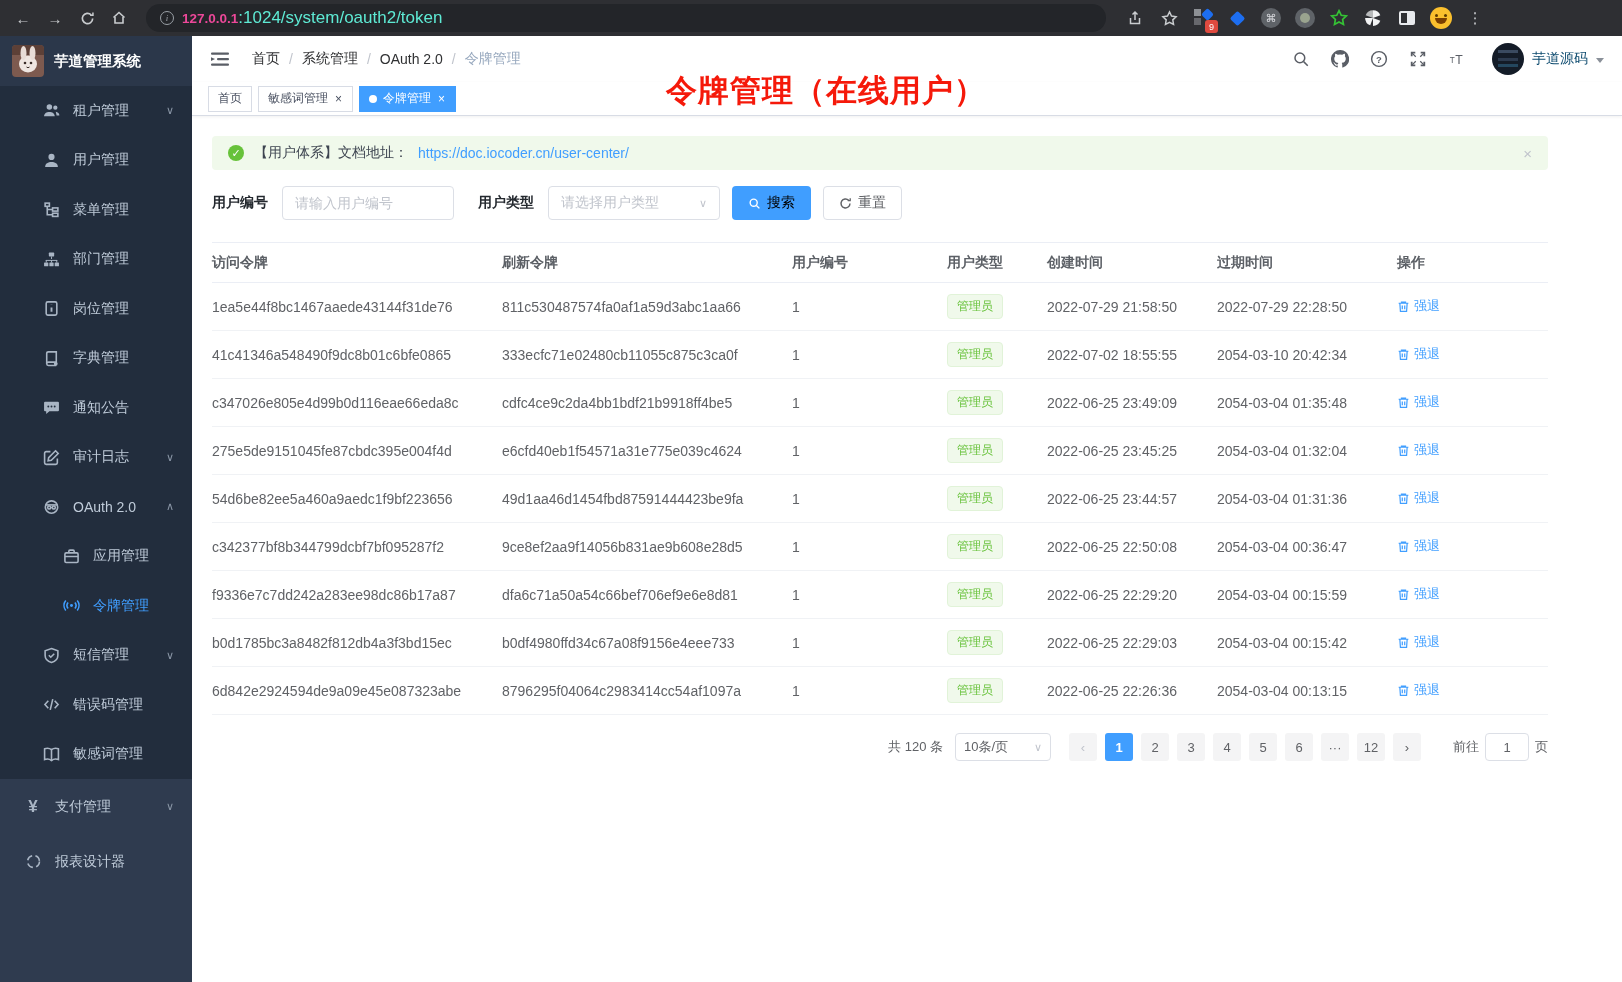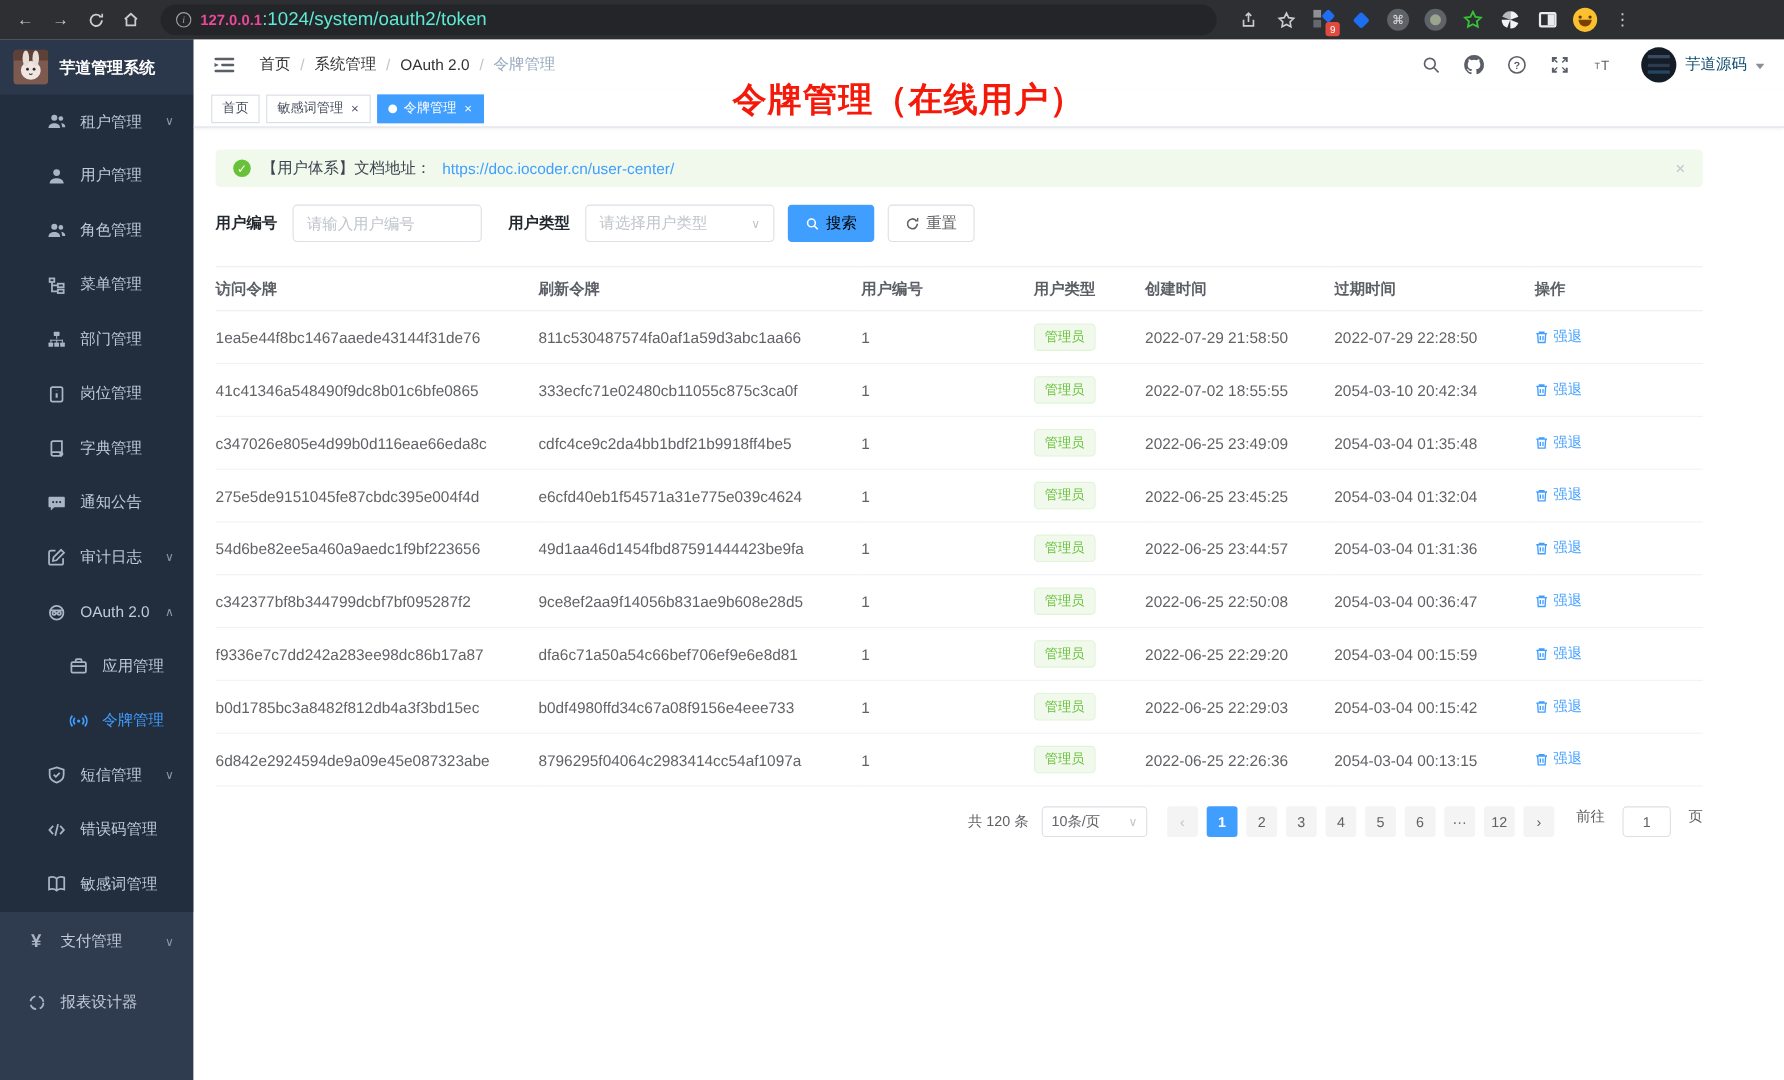--- a/index.html
+++ b/index.html
@@ -24,21 +24,21 @@
   .emoji:before { content:""; position:absolute; left:5px; top:7px; width:3px; height:3px; border-radius:50%; background:#5d3a00; box-shadow:9px 0 0 #5d3a00; }
   .emoji:after { content:""; position:absolute; left:5px; top:11px; width:12px; height:6px; border-radius:0 0 10px 10px; background:#7b3f00; }
   .split-ic { width:16px; height:14px; border:2px solid #e8eaed; border-radius:2px; position:relative; }
   .split-ic:after { content:""; position:absolute; right:0; top:0; width:6px; height:100%; background:#e8eaed; }
   .dots3 { color:#c9cccf; font-size:15px; letter-spacing:0; }
 
   
   .app { display:flex; height:946px; }
 
   
-  .sidebar { width:176px; background:#2f3b4f; flex:0 0 auto; display:flex; flex-direction:column; }
+  .sidebar { width:192px; background:#2f3b4f; flex:0 0 auto; display:flex; flex-direction:column; }
   .logo-bar { height:50px; background:#2b374a; display:flex; align-items:center; gap:10px; padding:0 12px; flex:0 0 auto; }
   .logo-img { width:32px; height:32px; border-radius:4px; overflow:hidden; flex:0 0 auto; }
   .logo-title { color:#fff; font-size:14.5px; font-weight:bold; white-space:nowrap; }
   .section-sub { background:#222d3d; }
   .menu-item { height:49.5px; display:flex; align-items:center; gap:13px; padding-left:42px; color:#bfcbd9; font-size:14px; cursor:pointer; position:relative; white-space:nowrap; }
   .section-top .menu-item { padding-left:24px; height:55px; }
   .menu-item.lvl2 { padding-left:62px; }
   .menu-item.active { color:#409EFF; }
   .mi-icon { width:18px; height:18px; display:flex; align-items:center; justify-content:center; color:#a9b5c4; flex:0 0 auto; font-size:15px; }
   .menu-item.active .mi-icon { color:#409EFF; }
@@ -96,21 +96,21 @@
   .tag-admin { display:inline-block; background:#f0f9eb; border:1px solid #e1f3d8; color:#67c23a; border-radius:4px; padding:3px 9px; font-size:12px; }
   .action-link { color:#409EFF; display:inline-flex; align-items:center; gap:4px; font-size:13px; cursor:pointer; }
   .action-link svg { width:13px; height:13px; }
 
   .pagination { display:flex; justify-content:flex-end; align-items:center; margin-top:18px; font-size:13px; color:#606266; gap:8px; }
   .pg-total { margin-right:4px; }
   .pg-size { width:96px; height:28px; border:1px solid #dcdfe6; border-radius:4px; display:flex; align-items:center; justify-content:space-between; padding:0 8px; cursor:pointer; margin-right:10px; color:#606266; }
   .pg-btn { min-width:28px; height:28px; padding:0 4px; border-radius:3px; background:#f4f4f5; display:flex; align-items:center; justify-content:center; cursor:pointer; color:#606266; }
   .pg-btn.active { background:#409EFF; color:#fff; font-weight:bold; }
   .pg-arrow.disabled { color:#c0c4cc; }
-  .pg-goto { display:flex; gap:16px; margin-left:12px; }
+  .pg-goto { display:flex; align-items:center; gap:6px; margin-left:24px; }
   .goto-input { width:44px; height:28px; border:1px solid #dcdfe6; border-radius:4px; text-align:center; font-size:13px; color:#606266; font-family:"Liberation Sans",sans-serif; }
 
   .annotation { position:absolute; left:666px; top:70px; font-size:31px; font-weight:bold; color:#f5190a; letter-spacing:1px; z-index:10; white-space:nowrap; }
 </style>
 </head>
 <body>
 
 <div class="browser-bar">
   <div class="nav-btn">←</div>
   <div class="nav-btn">→</div>
@@ -218,31 +218,20 @@
             <span class="chev">∨</span>
           </div>
           <div class="menu-item">
             <span class="mi-icon">
               <svg viewBox="0 0 16 16" fill="currentColor">
                 <circle cx="8" cy="4.6" r="2.9"></circle>
                 <path d="M2 14c0-3.2 2.8-4.6 6-4.6s6 1.4 6 4.6z"></path>
               </svg>
             </span>
             <span>用户管理</span>
-          </div>
-          <div class="menu-item">
-            <span class="mi-icon">
-              <svg viewBox="0 0 16 16" fill="currentColor">
-                <circle cx="6" cy="4.8" r="2.6"></circle>
-                <path d="M1 13.5c0-2.8 2.3-4.1 5-4.1s5 1.3 5 4.1z"></path>
-                <circle cx="11.6" cy="5.4" r="2"></circle>
-                <path d="M12 9.2c2 .3 3.4 1.5 3.4 3.6h-2.6"></path>
-              </svg>
-            </span>
-            <span>角色管理</span>
           </div>
           <div class="menu-item">
             <span class="mi-icon">
               <svg viewBox="0 0 16 16" fill="none" stroke="currentColor" stroke-width="1.5">
                 <rect x="2" y="2" width="4" height="3"></rect>
                 <rect x="9" y="6.5" width="5" height="3"></rect>
                 <rect x="9" y="11.5" width="5" height="3"></rect>
                 <path d="M4 5v8h5M4 8h5"></path>
               </svg>
             </span>

